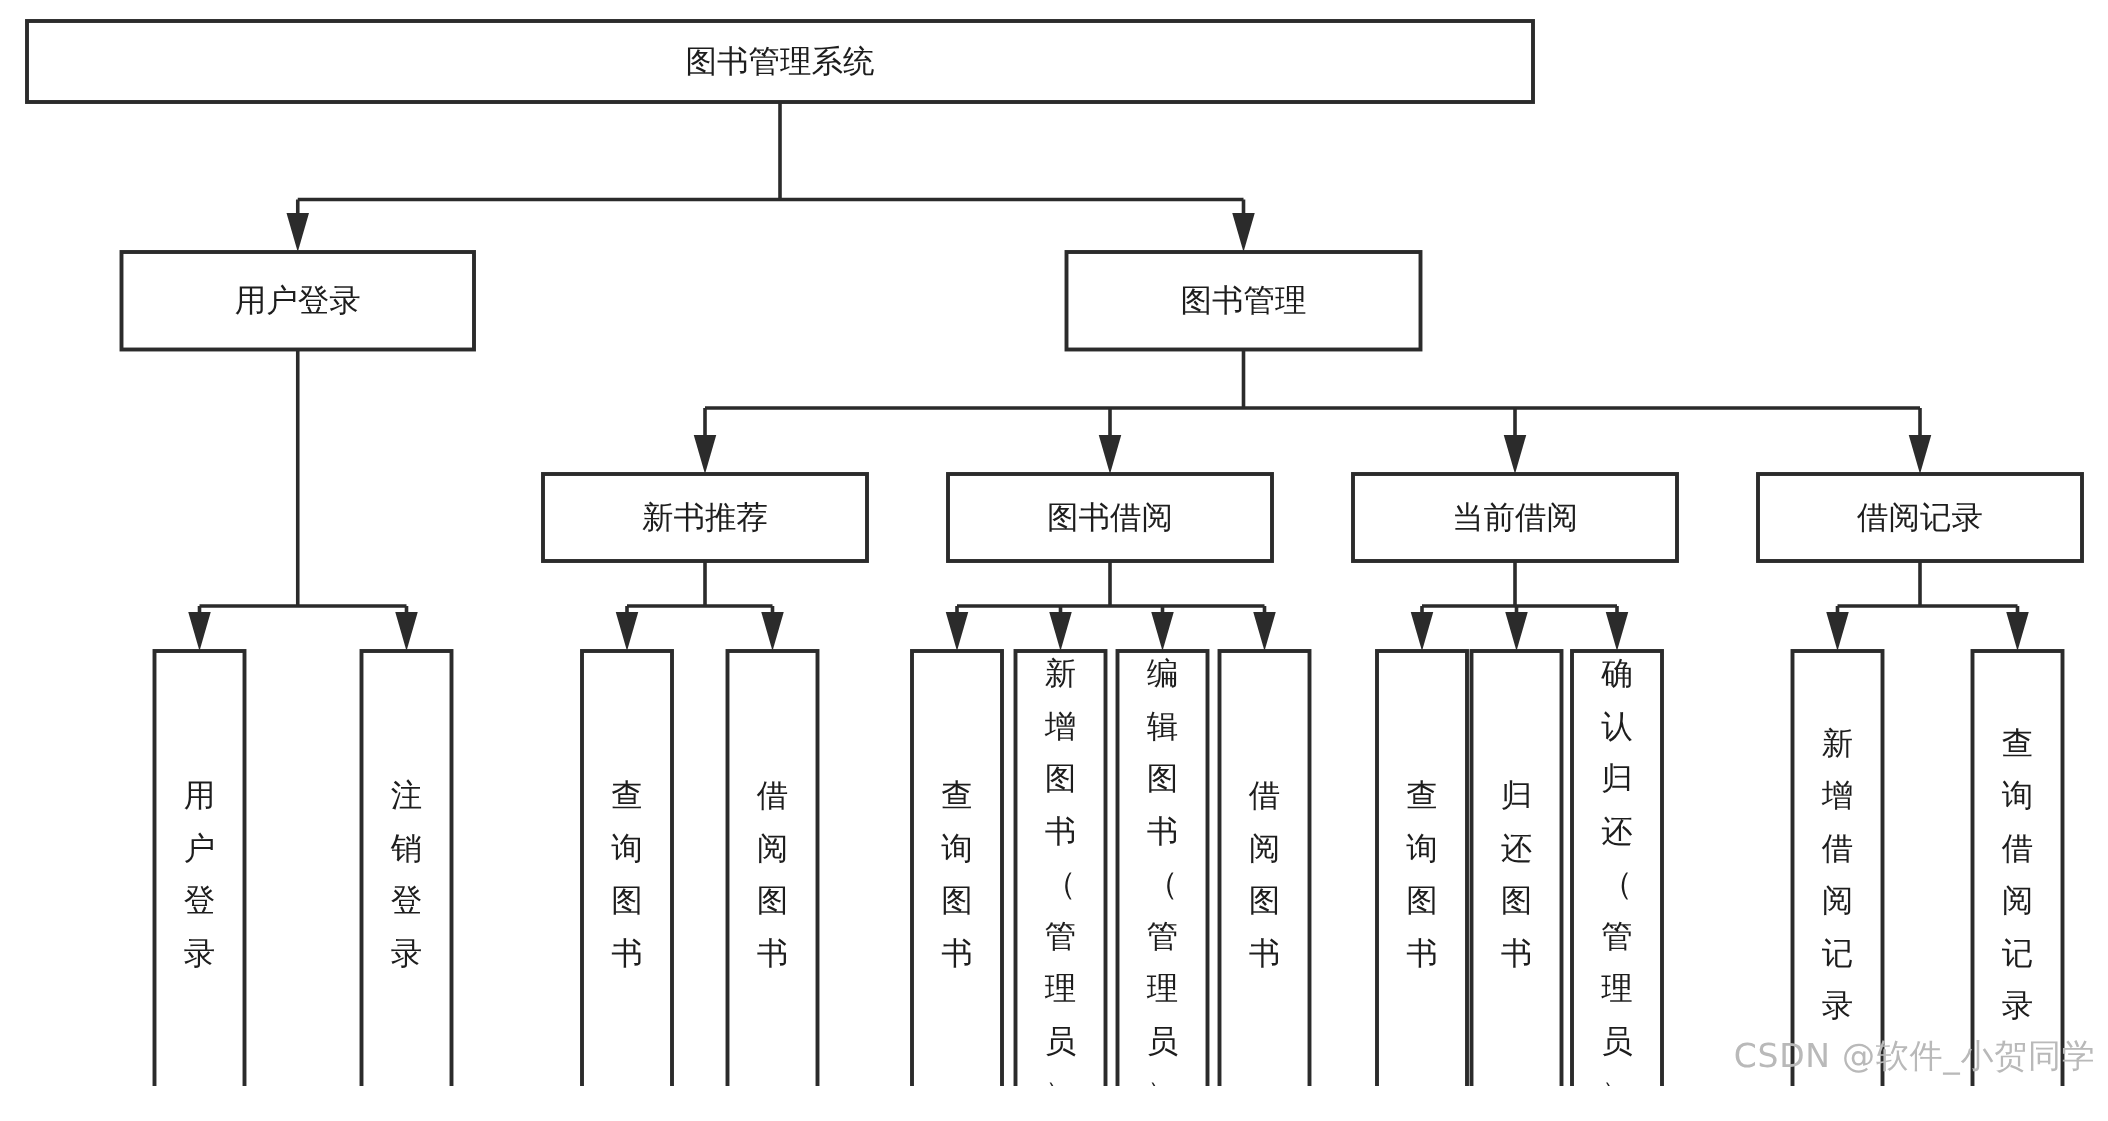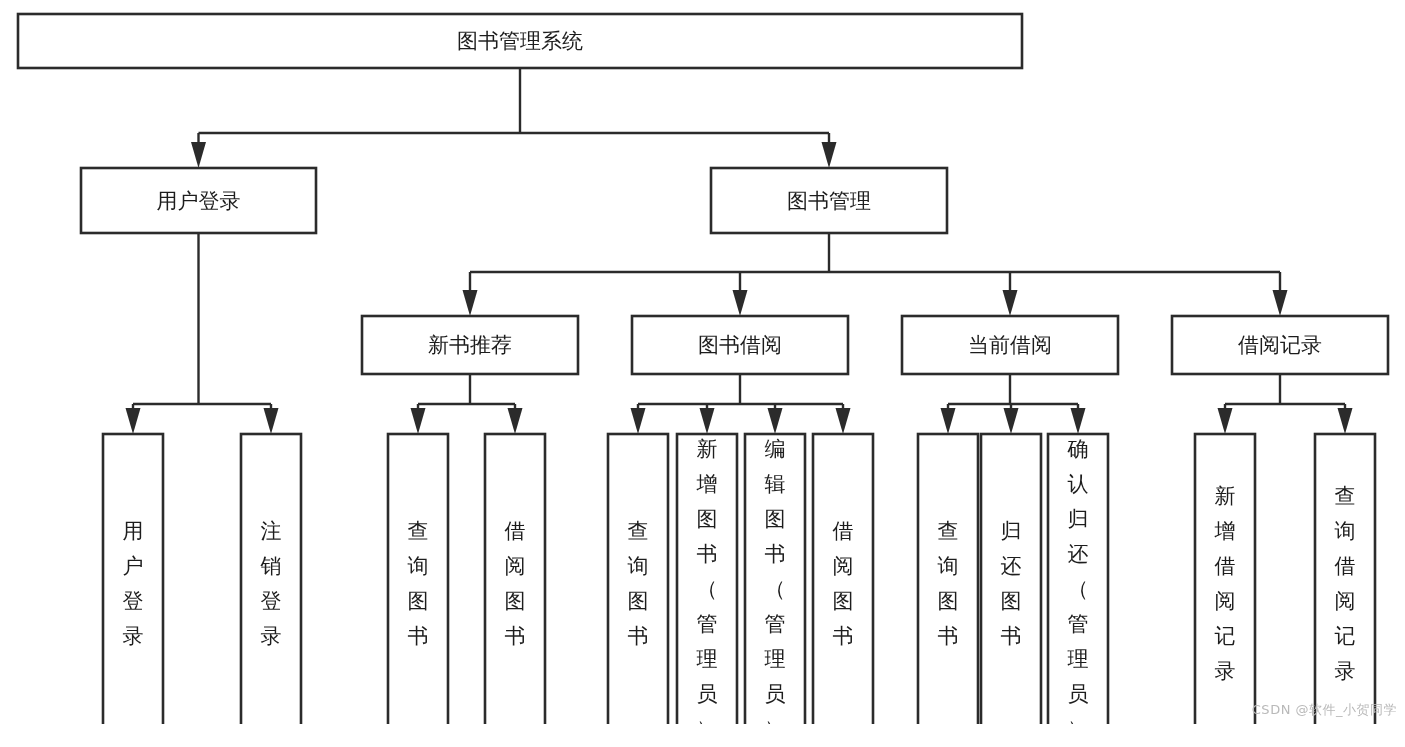--- a/index.html
+++ b/index.html
@@ -54,21 +54,21 @@
     font-size: 21px;
     fill: #1d1d1d;
     text-anchor: middle;
     white-space: pre;
   }
   .watermark-text {
     position: absolute;
     right: 8px;
     bottom: 5px;
     font-family: "DejaVu Sans", "Liberation Sans", sans-serif;
-    font-size: 13px;
+    font-size: 22px;
     color: #b9b9b9;
     letter-spacing: 0.5px;
     user-select: none;
     white-space: pre;
   }
 </style>
 </head>
 <body>
 
 <div id="diagram-root">

